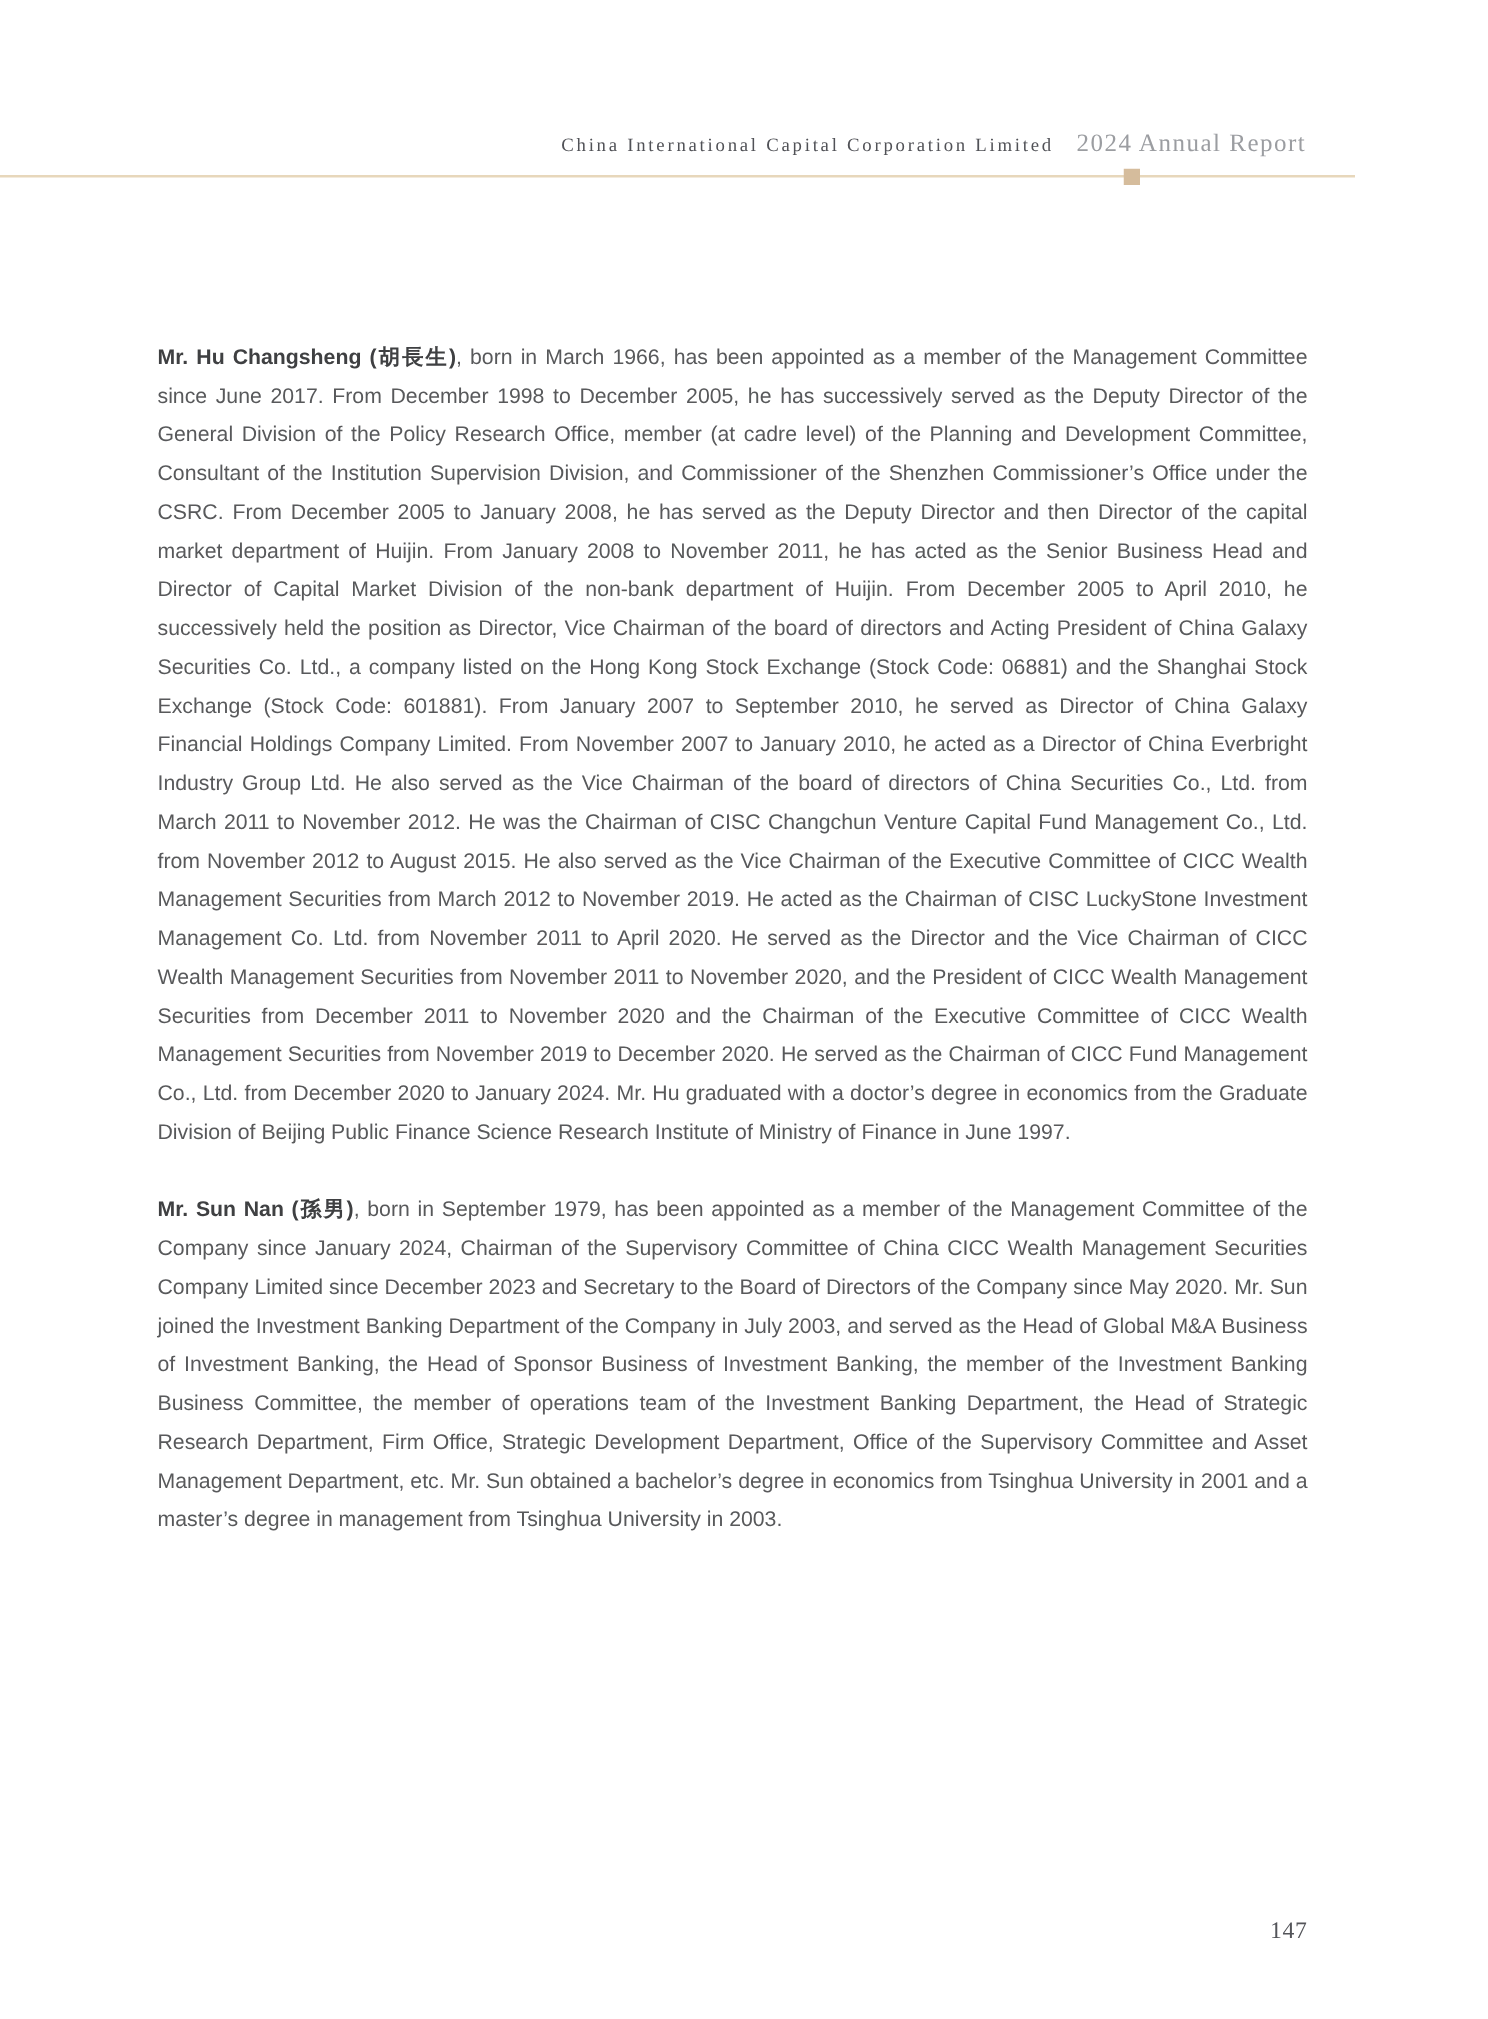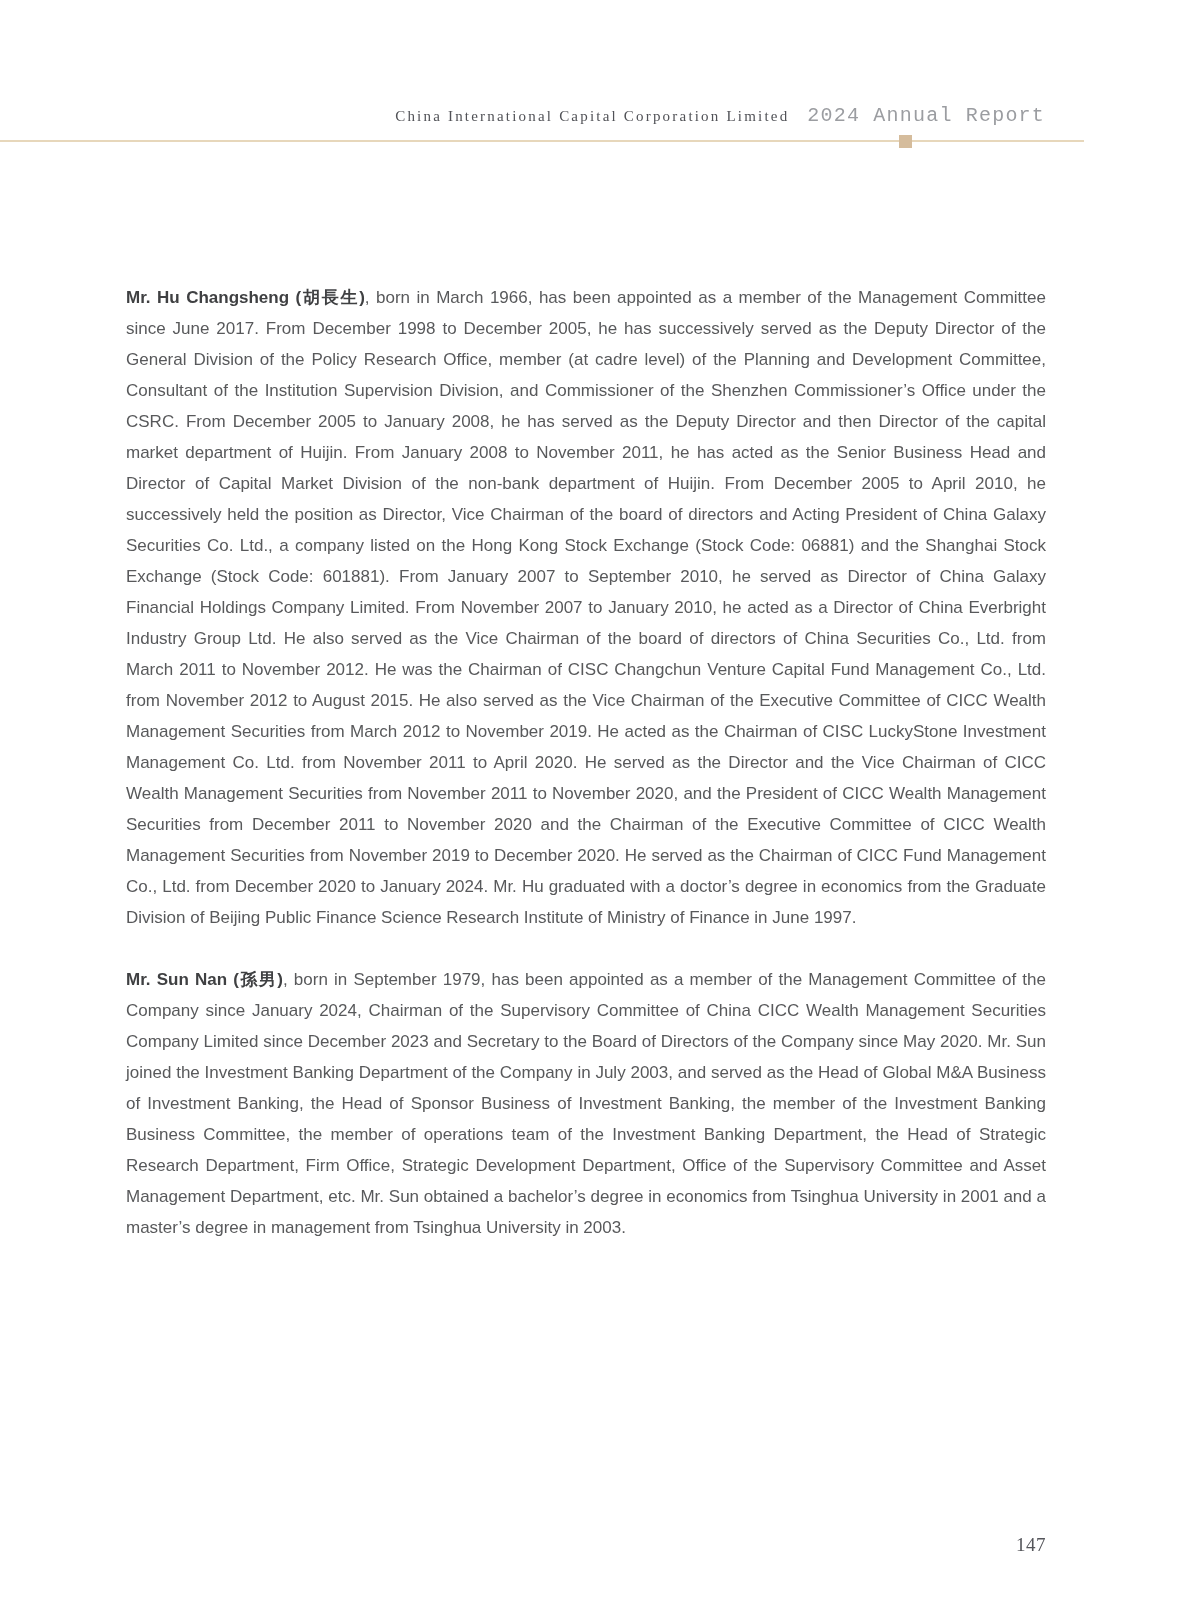--- a/index.html
+++ b/index.html
@@ -25,21 +25,21 @@
     gap: 18px;
     white-space: nowrap;
   }
   .header-company {
     font-family: "Liberation Serif", serif;
     font-size: 15px;
     letter-spacing: 2.2px;
     color: #515257;
   }
   .header-report {
-    font-family: Liberation Mono, monospace;
+    font-family: Liberation Serif, serif;
     font-size: 20px;
     letter-spacing: 1.2px;
     color: #9b9da1;
   }
   .header-rule {
     position: absolute;
     top: 140px;
     left: 0;
     width: 1084px;
     height: 2px;
@@ -54,21 +54,21 @@
     background: #d5bc9c;
   }
   
   .content {
     position: absolute;
     left: 126px;
     top: 270px;
     width: 920px;
   }
   .bio {
-    margin: 12px 0 31px 0;
+    margin: 0 0 31px 0;
     font-size: 17px;
     line-height: 31px;
     color: #58595b;
     text-align: justify;
   }
   .bio-name {
     font-weight: bold;
     color: #3f4042;
   }
   

